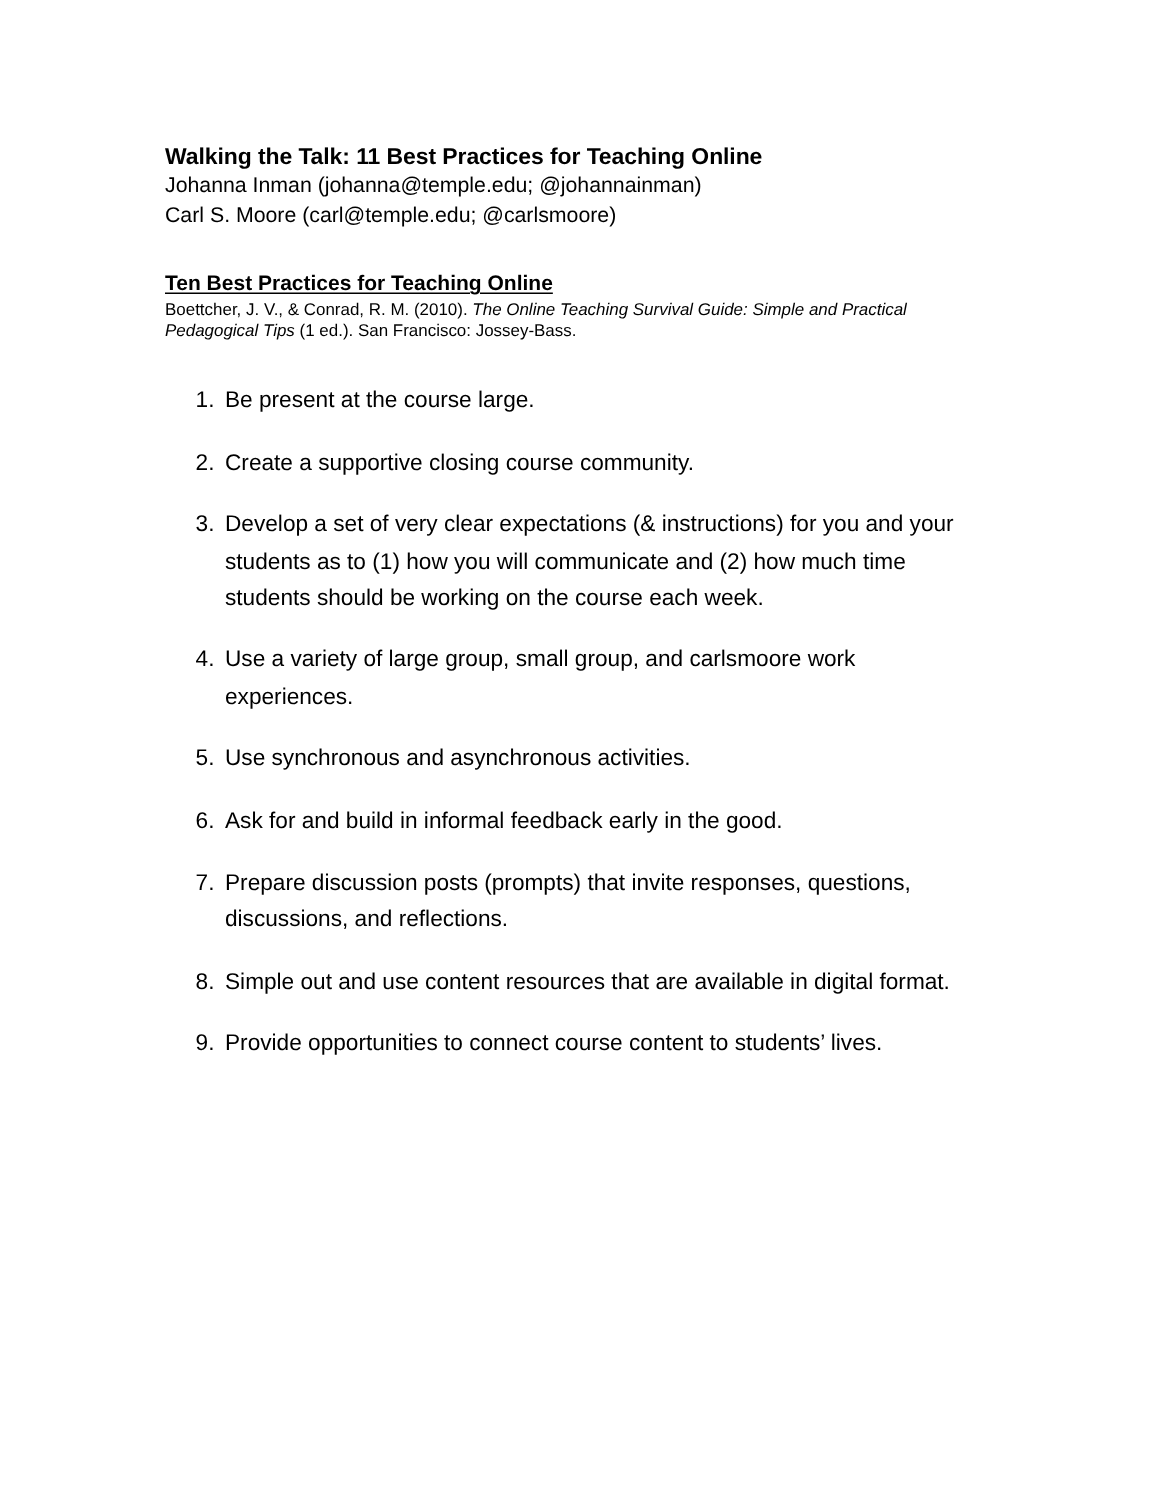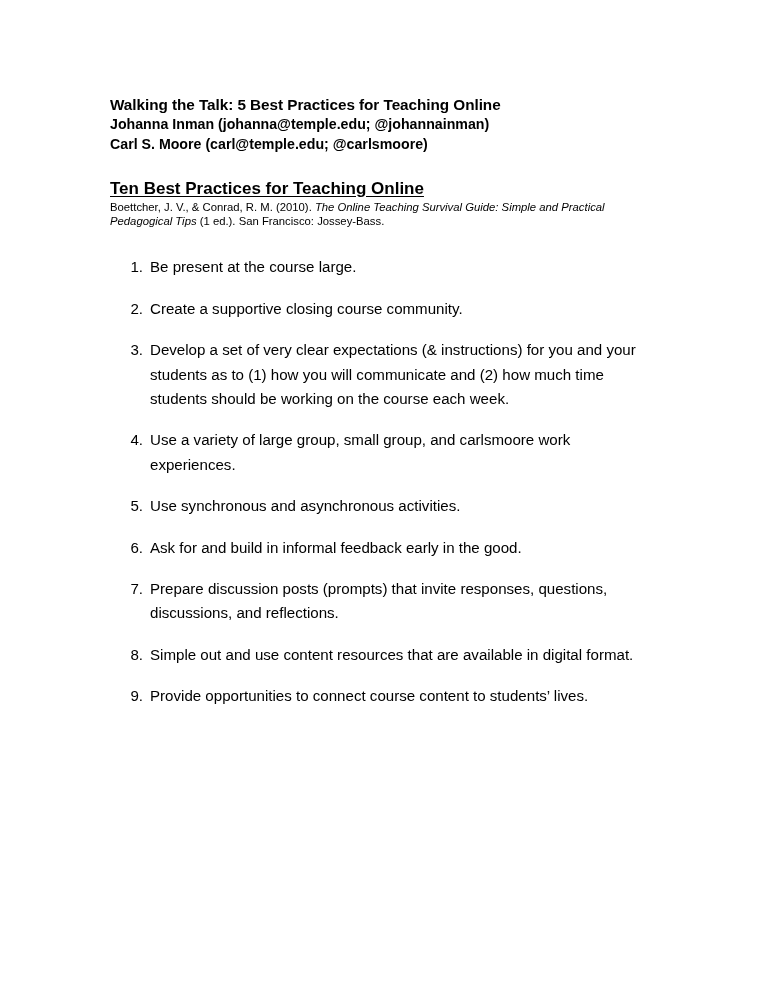--- a/index.html
+++ b/index.html
@@ -31,28 +31,28 @@
   .doc-title {
     font-size: 15.3px;
     font-weight: bold;
     line-height: 19px;
     letter-spacing: -0.05px;
     margin: 0 0 1px 0;
     white-space: nowrap;
   }
   .author-line {
     font-size: 14.2px;
-    font-weight: bold;
+    font-weight: normal;
     line-height: 19.5px;
     white-space: nowrap;
   }
 
   
   .section-heading {
-    font-size: 17px;
+    font-size: 14px;
     font-weight: bold;
     text-decoration: underline;
     text-underline-offset: 1.5px;
     line-height: 15px;
     margin: 27px 0 0 0;
     display: inline-block;
     white-space: nowrap;
   }
   .section-heading-wrap { display: block; }
 
@@ -92,21 +92,21 @@
     flex: 1 1 auto;
     max-width: 494px;
   }
 </style>
 </head>
 <body>
 
 <div class="page">
   <div class="content">
 
-    <h1 class="doc-title">Walking the Talk: 5 Best Practices for Teaching Online</h1>
+    <h1 class="doc-title">Walking the Talk: 11 Best Practices for Teaching Online</h1>
 
     <div class="author-line">Johanna Inman (johanna@temple.edu; @johannainman)</div>
 
     <div class="author-line">Carl S. Moore (carl@temple.edu; @carlsmoore)</div>
 
     <div class="section-heading-wrap">
       <h2 class="section-heading">Ten Best Practices for Teaching Online</h2>
     </div>
 
     <p class="citation"><span>Boettcher, J. V., &amp; Conrad, R. M. (2010). </span><span class="ital">The Online Teaching Survival Guide: Simple and Practical Pedagogical Tips</span><span> (1 ed.). San Francisco: Jossey-Bass.</span></p>

